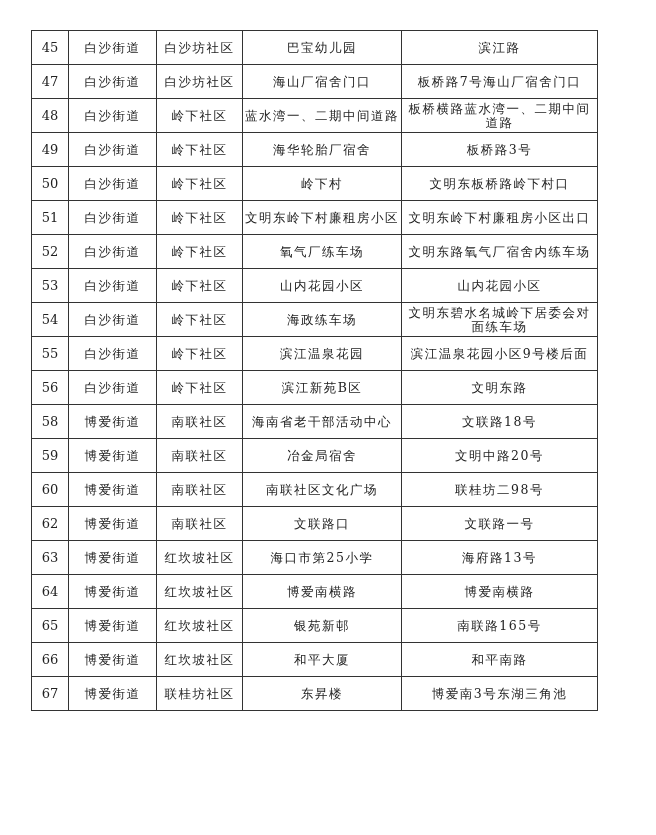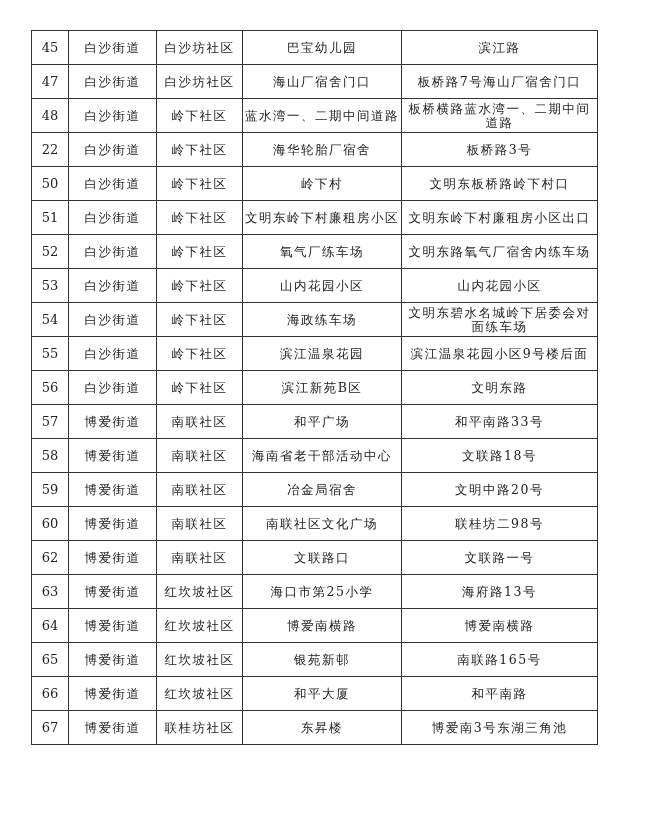--- a/index.html
+++ b/index.html
@@ -41,21 +41,21 @@
         <td>板桥路7号海山厂宿舍门口</td>
       </tr>
       <tr>
         <td class="num">48</td>
         <td>白沙街道</td>
         <td>岭下社区</td>
         <td>蓝水湾一、二期中间道路</td>
         <td>板桥横路蓝水湾一、二期中间道路</td>
       </tr>
       <tr>
-        <td class="num">22</td>
+        <td class="num">49</td>
         <td>白沙街道</td>
         <td>岭下社区</td>
         <td>海华轮胎厂宿舍</td>
         <td>板桥路3号</td>
       </tr>
       <tr>
         <td class="num">50</td>
         <td>白沙街道</td>
         <td>岭下社区</td>
         <td>岭下村</td>
@@ -95,27 +95,20 @@
         <td>岭下社区</td>
         <td>滨江温泉花园</td>
         <td>滨江温泉花园小区9号楼后面</td>
       </tr>
       <tr>
         <td class="num">56</td>
         <td>白沙街道</td>
         <td>岭下社区</td>
         <td>滨江新苑B区</td>
         <td>文明东路</td>
-      </tr>
-      <tr>
-        <td class="num">57</td>
-        <td>博爱街道</td>
-        <td>南联社区</td>
-        <td>和平广场</td>
-        <td>和平南路33号</td>
       </tr>
       <tr>
         <td class="num">58</td>
         <td>博爱街道</td>
         <td>南联社区</td>
         <td>海南省老干部活动中心</td>
         <td>文联路18号</td>
       </tr>
       <tr>
         <td class="num">59</td>

